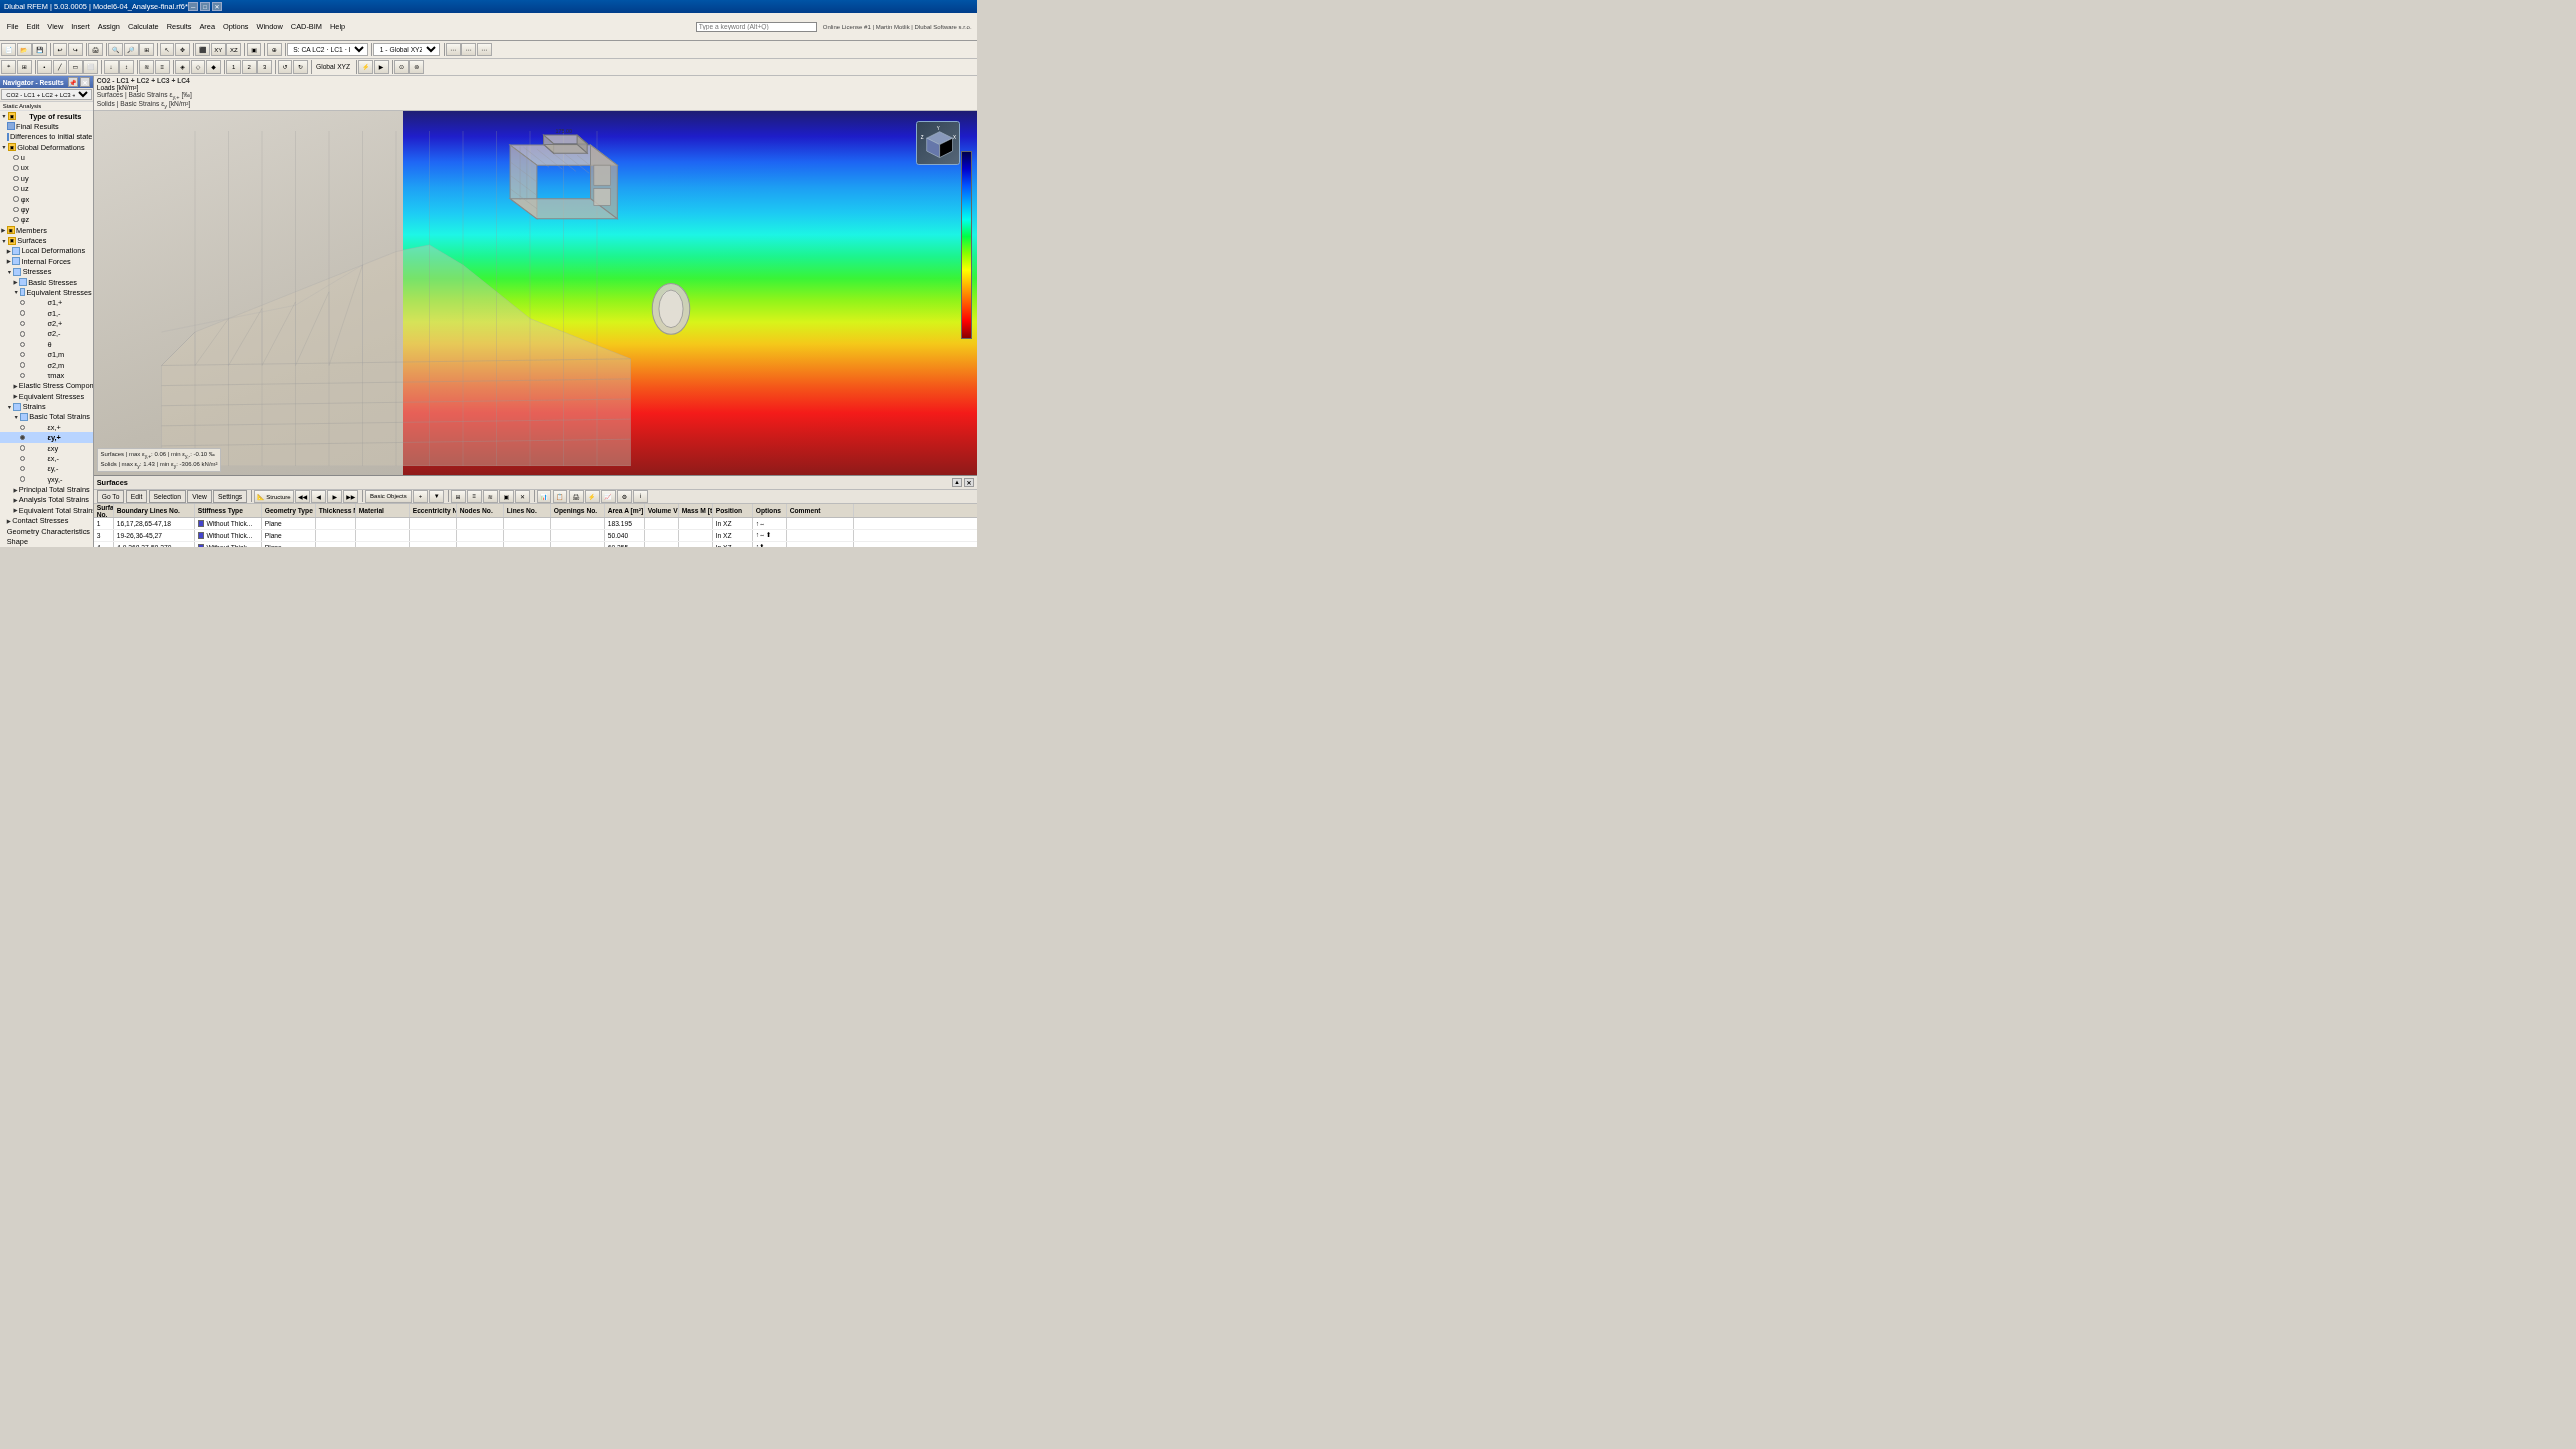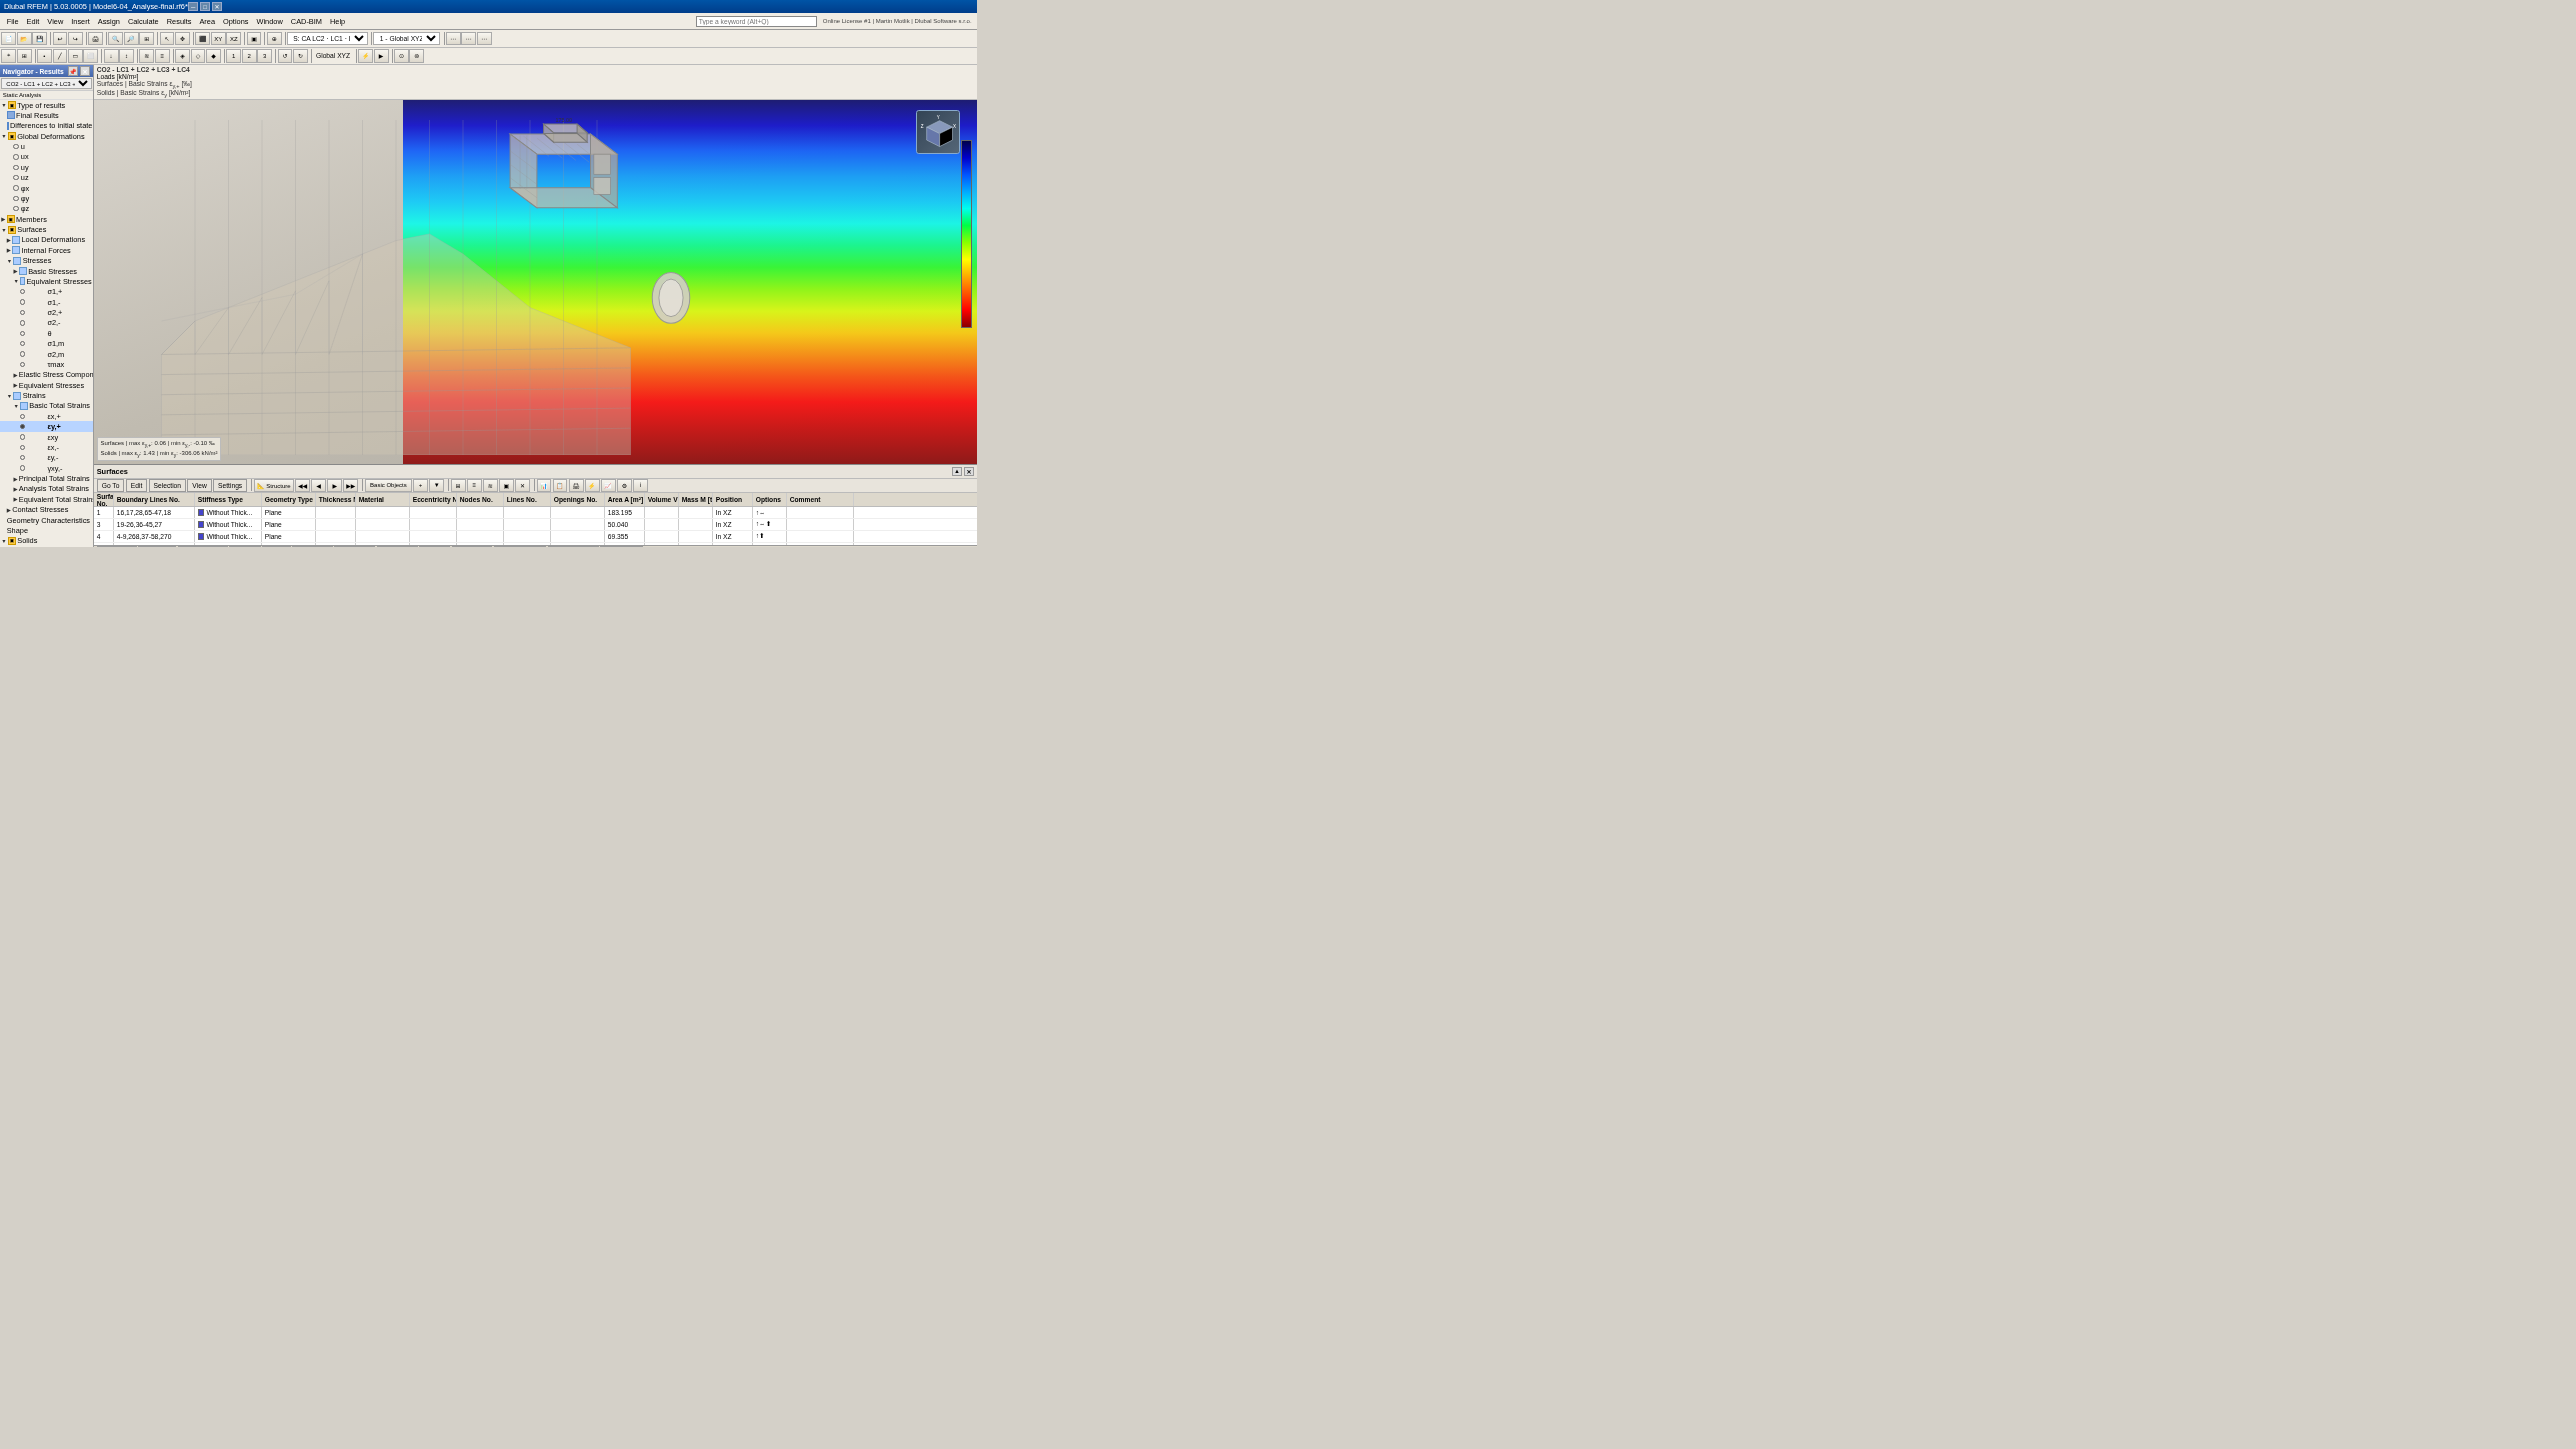--- a/index.html
+++ b/index.html
@@ -30,21 +30,21 @@
       border: 0.7px solid #99aacc;
       color: white;
       font-size: 6px;
       display: flex; align-items: center; justify-content: center;
       cursor: pointer;
     }
 
     
     #menubar {
       background: #f0ece4;
-      height: 17px;
+      height: 28px;
       display: flex;
       align-items: center;
       padding: 0 2.7px;
       border-bottom: 0.7px solid #999;
     }
     .menu-item {
       padding: 0 4px;
       height: 12px;
       display: flex; align-items: center;
       cursor: pointer;
@@ -427,21 +427,21 @@
         <option>CO2 - LC1 + LC2 + LC3 + LC4</option>
       </select>
     </div>
     <div style="padding:0.7px 2.7px; background:#f0ece4; font-size:6px; border-bottom:0.7px solid #ddd;">
       <span>Static Analysis</span>
     </div>
 
     <div class="nav-item nav-indent-0">
       <span class="nav-arrow">▼</span>
       <span class="nav-icon icon-folder">▣</span>
-      <span style="font-weight:normal;">Type of results</span>
+      <span style="font-weight:bold;margin-left:12px;">Type of results</span>
     </div>
     <div class="nav-item nav-indent-1">
       <span class="nav-icon" style="background:#88aadd;border:0.7px solid #5588cc;font-size:4.7px;"></span>
       <span>Final Results</span>
     </div>
     <div class="nav-item nav-indent-1">
       <span class="nav-icon" style="background:#88aadd;border:0.7px solid #5588cc;font-size:4.7px;"></span>
       <span>Differences to initial state</span>
     </div>
 

